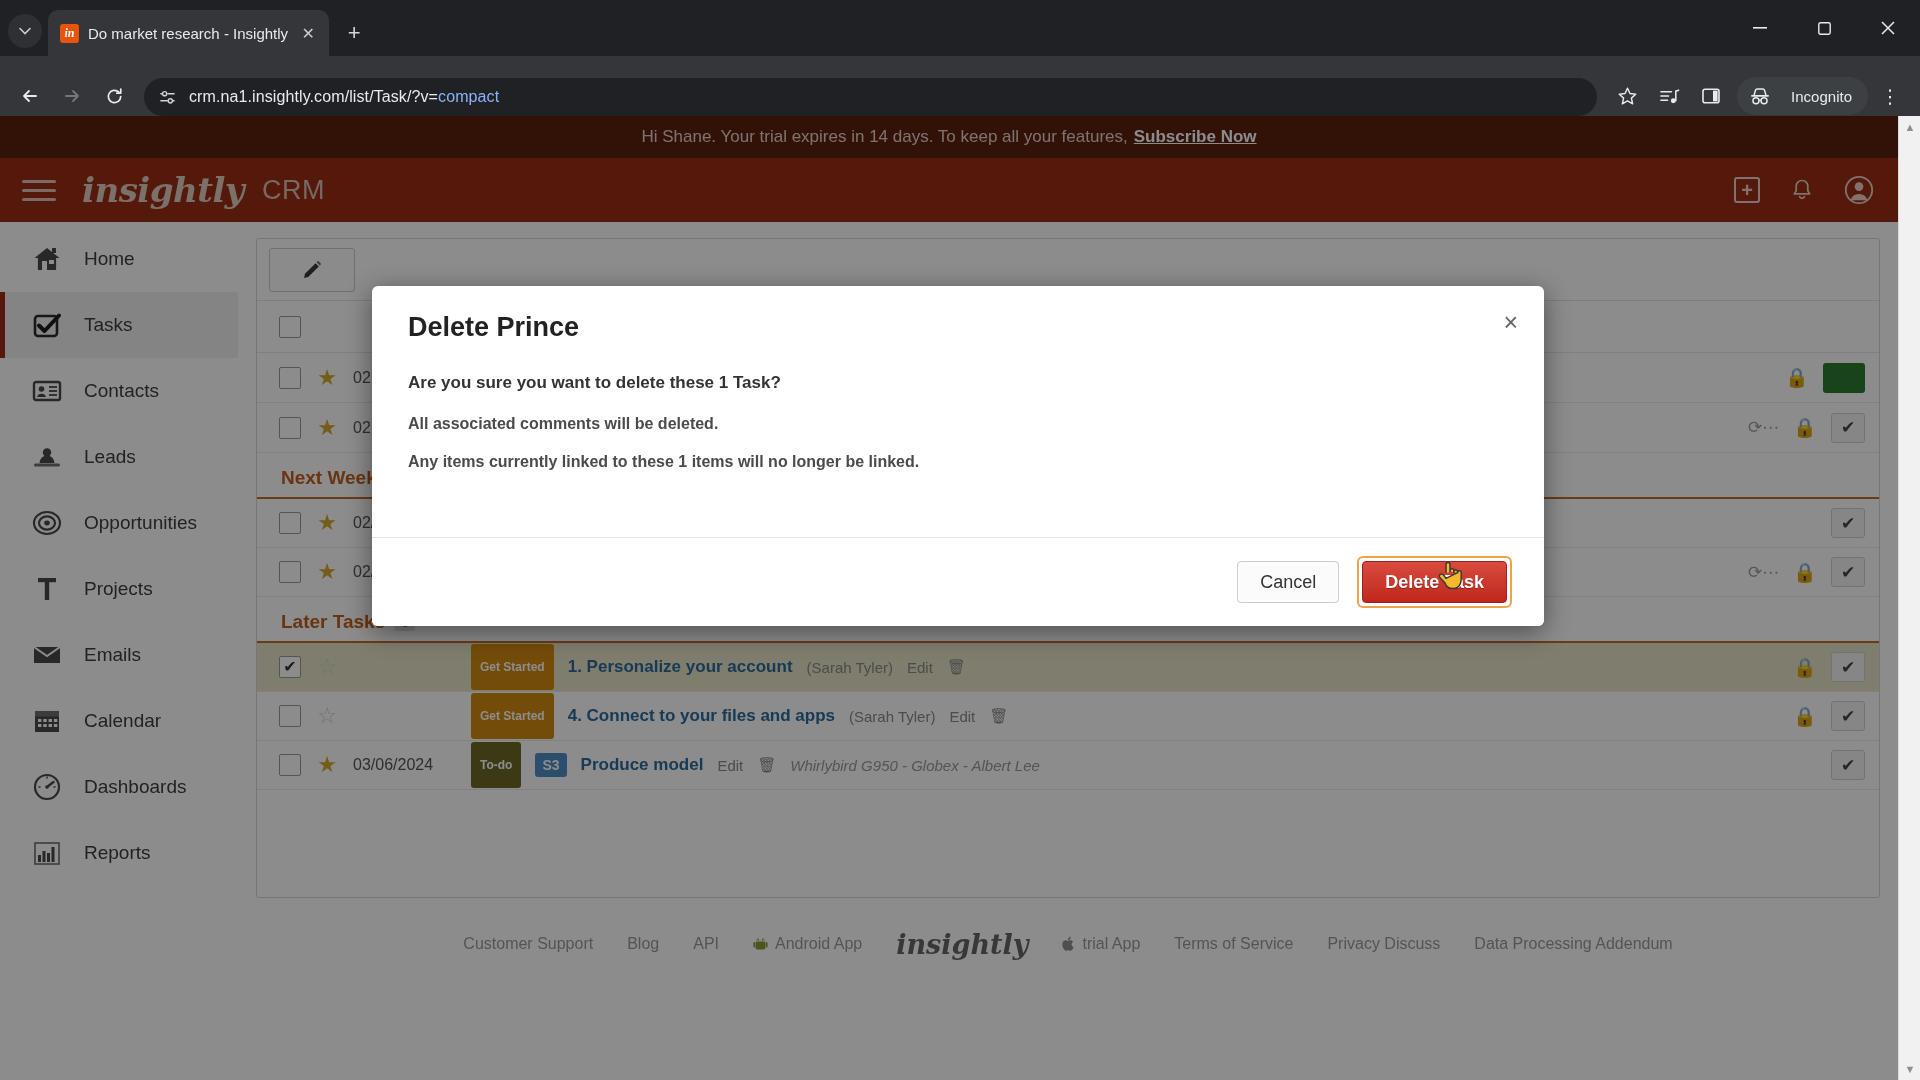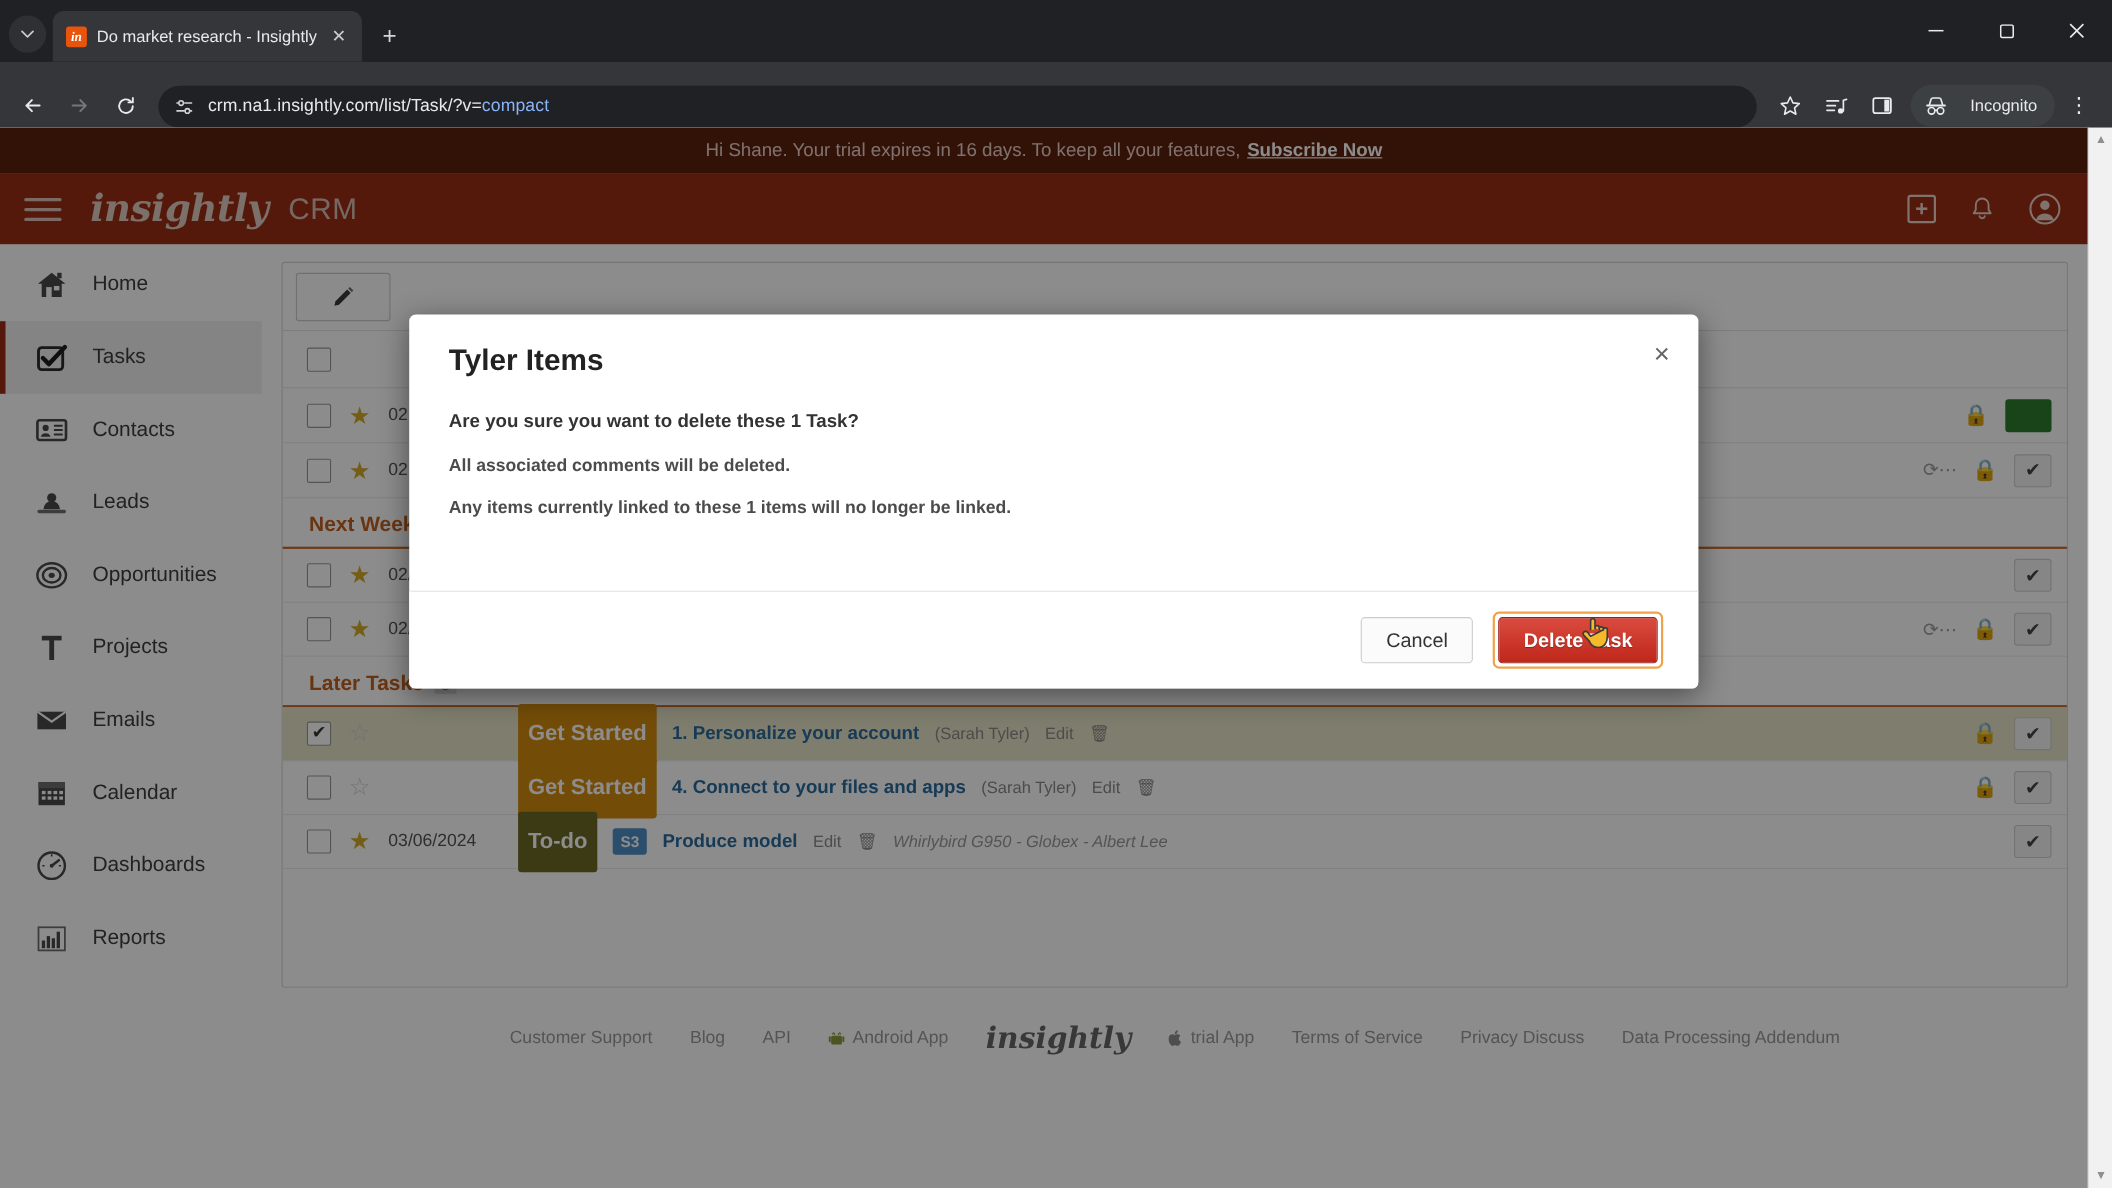--- a/index.html
+++ b/index.html
@@ -160,21 +160,21 @@
   .trow {
     display:flex; align-items:center; height: 49px;
     border-bottom:1px solid #ebebeb; padding: 0 14px 0 22px; gap: 14px;
   }
   .trow.selected { background:#e8e4c8; }
   .trow.hidden-top { height: 50px; }
   .star { color:#d4a92b; font-size: 22px; width: 24px; text-align:center; }
   .star.off { color:#cfcfcf; }
   .tdate { color:#555; font-size: 16px; width: 104px; }
   .tbadge {
-    display:inline-block; color:#fff; font-size: 20px; font-weight:700;
+    display:inline-block; color:#fff; font-size: 12px; font-weight:700;
     padding: 16px 9px; border-radius: 3px; white-space: nowrap; text-align: right;
   }
   .sq-badge {
     display:inline-block; color:#fff; font-size: 14px; font-weight:700;
     padding: 4px 7px; border-radius: 3px; background:#4e8fc4;
   }
   .tname { color:#2b6a9c; font-size: 17px; font-weight: 700; }
   .towner { color:#8a8a8a; font-size: 15px; }
   .tedit { color:#8a8a8a; font-size: 15px; }
   .tlink { color:#9a9a9a; font-size: 15px; font-style: italic; }
@@ -339,21 +339,21 @@
         <span>Incognito</span>
       </div>
       <div class="tb-icon">⋮</div>
     </div>
   </div>
 
   <div class="viewport">
     <div class="page">
 
       <div class="trial-banner">
-        <span>Hi Shane. Your trial expires in 16 days. To keep all your features,</span>
+        <span>Hi Shane. Your trial expires in 14 days. To keep all your features,</span>
         <a href="#">Subscribe Now</a>
       </div>
 
       <div class="app-header">
         <div class="hamburger">
           <span></span>
             <span></span>
             <span></span>
         </div>
         <div class="brand">insightly</div>
@@ -659,21 +659,21 @@
             <span>Data Processing Addendum</span>
           </div>
         </div>
       </div>
     </div>
 
     <div class="dim-overlay"></div>
 
     <div class="modal">
       <div class="modal-head">
-        <div class="modal-title">Tyler Items</div>
+        <div class="modal-title">Delete Prince</div>
         <div class="modal-x">×</div>
       </div>
       <div class="modal-body">
         <div class="q">Are you sure you want to delete these 1 Task?</div>
         <div class="p">All associated comments will be deleted.</div>
         <div class="p">Any items currently linked to these 1 items will no longer be linked.</div>
       </div>
       <div class="modal-foot">
         <div class="btn-cancel">Cancel</div>
         <div class="btn-delete-wrap">

